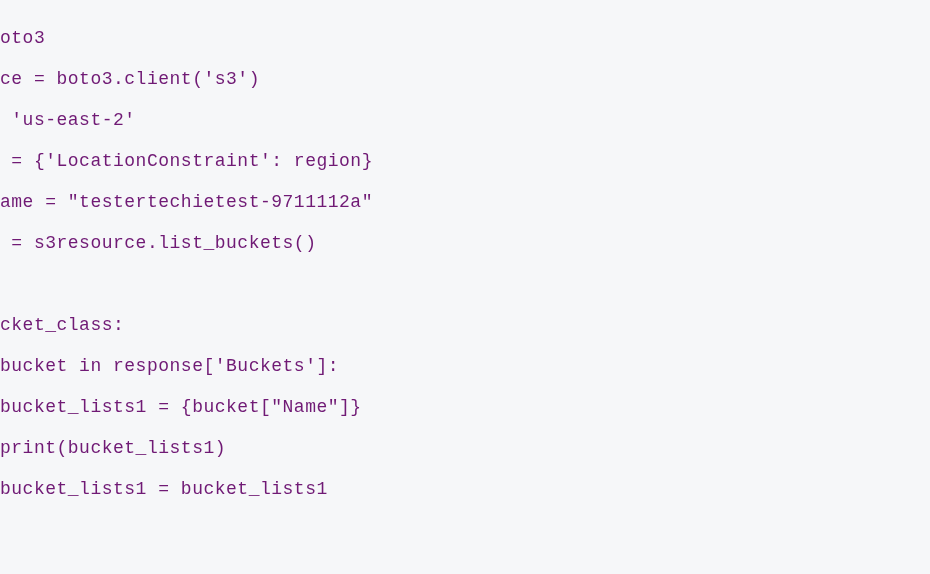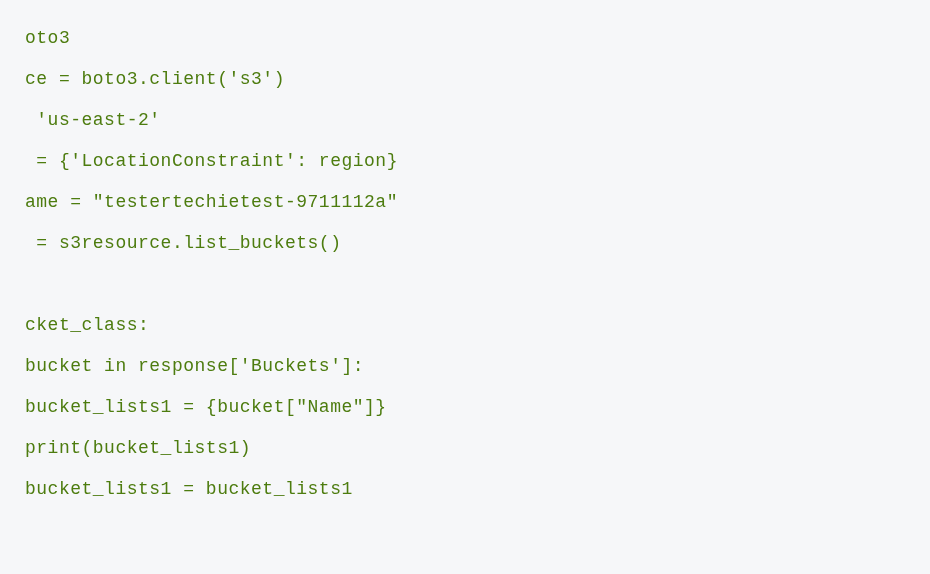--- a/index.html
+++ b/index.html
@@ -13,23 +13,22 @@
       background: #f6f7f9;
       font-family: "Courier New", Courier, monospace;
       padding: 18px 0 18px 0;
       overflow: hidden;
     }
     .code-block {
       white-space: pre;
       font-family: "Courier New", Courier, monospace;
       font-size: 18px;
       line-height: 41px;
-      color: #4d7c0f;
+      color: #701a75;
       letter-spacing: 0.5px;
-      padding-left: 25px;
     }
   </style>
 </head>
 <body>
 
 <pre class="code-block">oto3
 ce = boto3.client('s3')
  'us-east-2'
  = {'LocationConstraint': region}
 ame = "testertechietest-9711112a"

